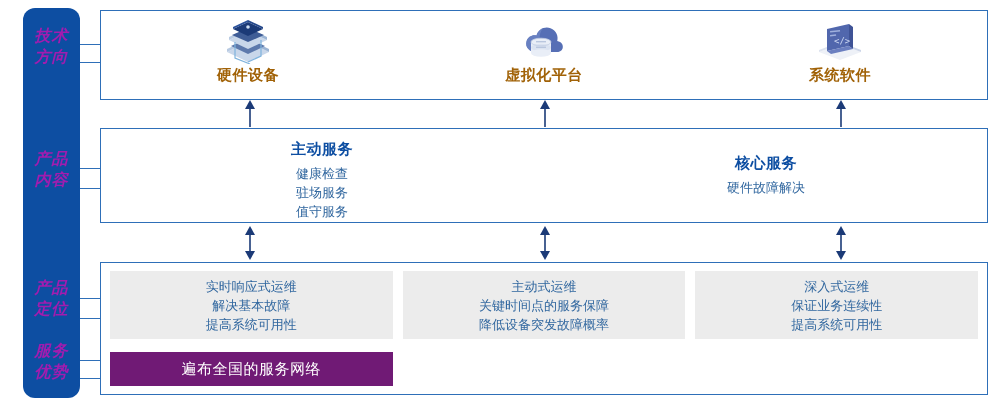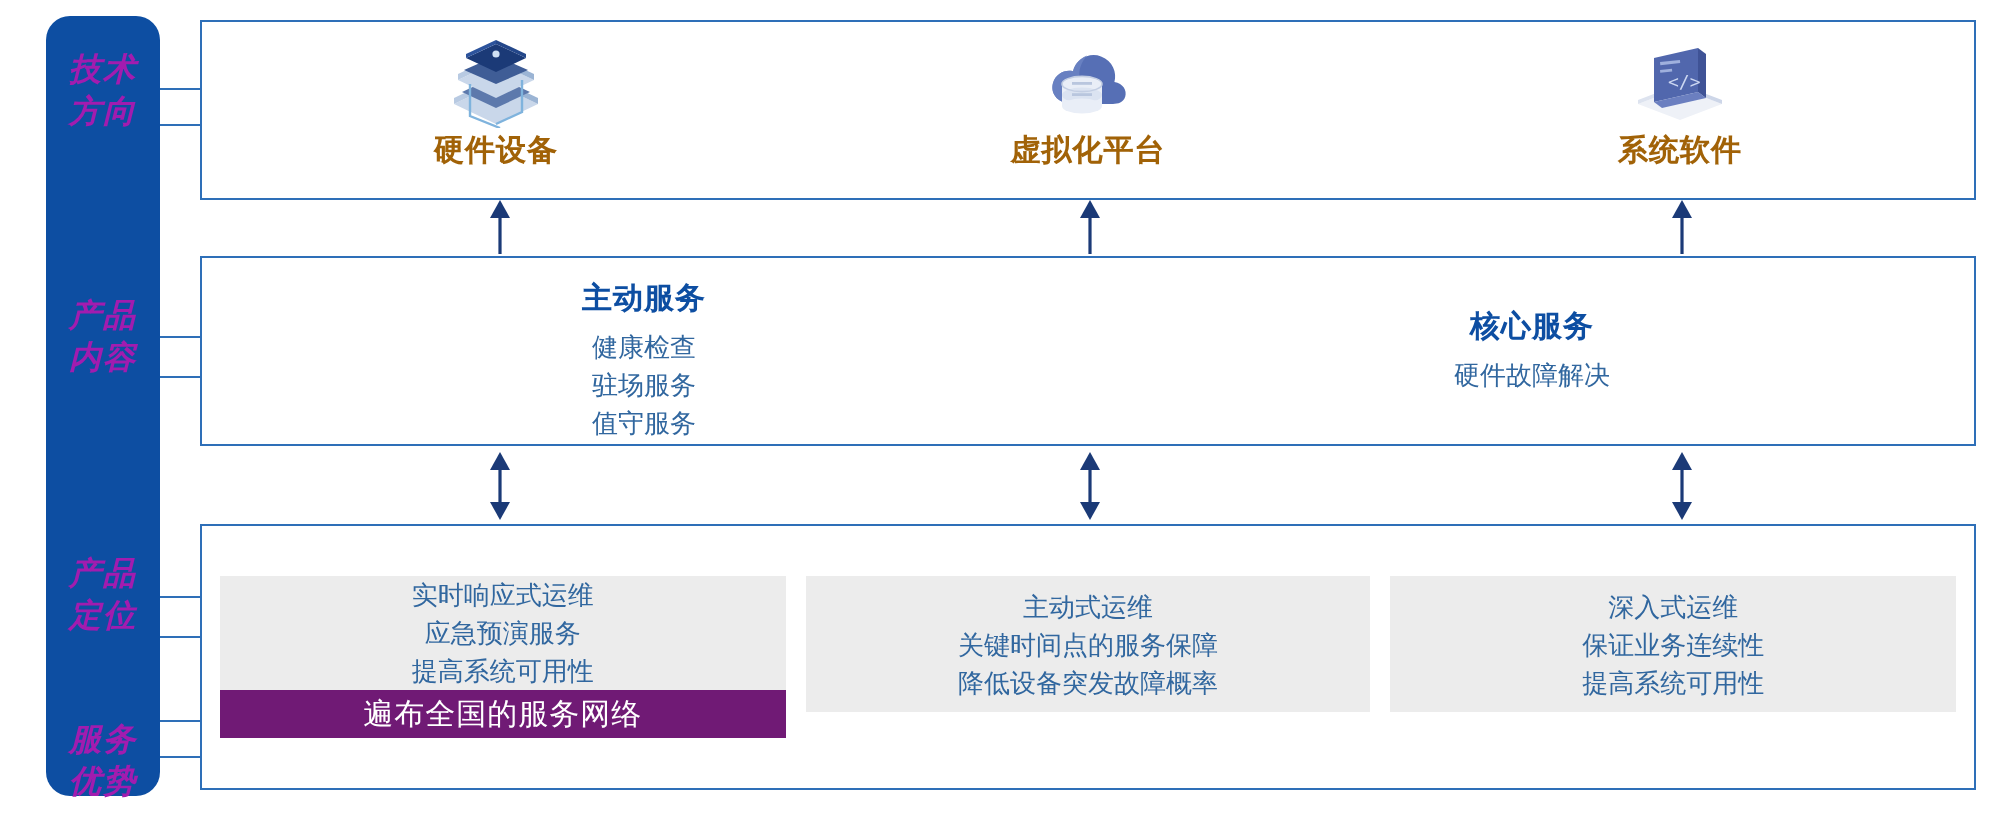--- a/index.html
+++ b/index.html
@@ -40,21 +40,21 @@
     line-height: 21px;
     text-align: center;
     letter-spacing: 1px;
     font-style: italic;
   }
   .rail-label .ln { display: block; white-space: nowrap; }
 
   #rl-tech   { top: 25px; }
   #rl-content{ top: 148px; }
   #rl-pos    { top: 277px; }
-  #rl-adv    { top: 360px; text-align: center; }
+  #rl-adv    { top: 340px; text-align: center; }
 
   
   .conn {
     position: absolute;
     height: 0;
     border-top: 1.6px solid #2e6fb8;
   }
 
   
   .panel {
@@ -134,21 +134,21 @@
 
   
   .bottom-cols {
     position: absolute;
     left: 100px;
     top: 262px;
     width: 888px;
     height: 133px;
     display: flex;
     box-sizing: border-box;
-    padding: 26px 10px;
+    padding: 9px 10px;
     gap: 10px;
   }
   .bottom-col {
     flex: 1 1 0;
     display: flex;
     flex-direction: column;
     justify-content: space-between;
   }
   .gray-box {
     background: #ececec;
@@ -335,21 +335,21 @@
       <polygon points="7,34 12,25 2,25" fill="#1b3a77"></polygon>
     </svg>
   </div>
 
   <div class="panel" id="panel-bottom"></div>
   <div class="bottom-cols">
 
     <div class="bottom-col">
       <div class="gray-box">
         <div class="gray-line">实时响应式运维</div>
-        <div class="gray-line">应急预演服务</div>
+        <div class="gray-line">解决基本故障</div>
         <div class="gray-line">提高系统可用性</div>
       </div>
       <div class="blue-bar">遍布全国的服务网络</div>
     </div>
 
     <div class="bottom-col">
       <div class="gray-box">
         <div class="gray-line">主动式运维</div>
         <div class="gray-line">关键时间点的服务保障</div>
         <div class="gray-line">降低设备突发故障概率</div>

